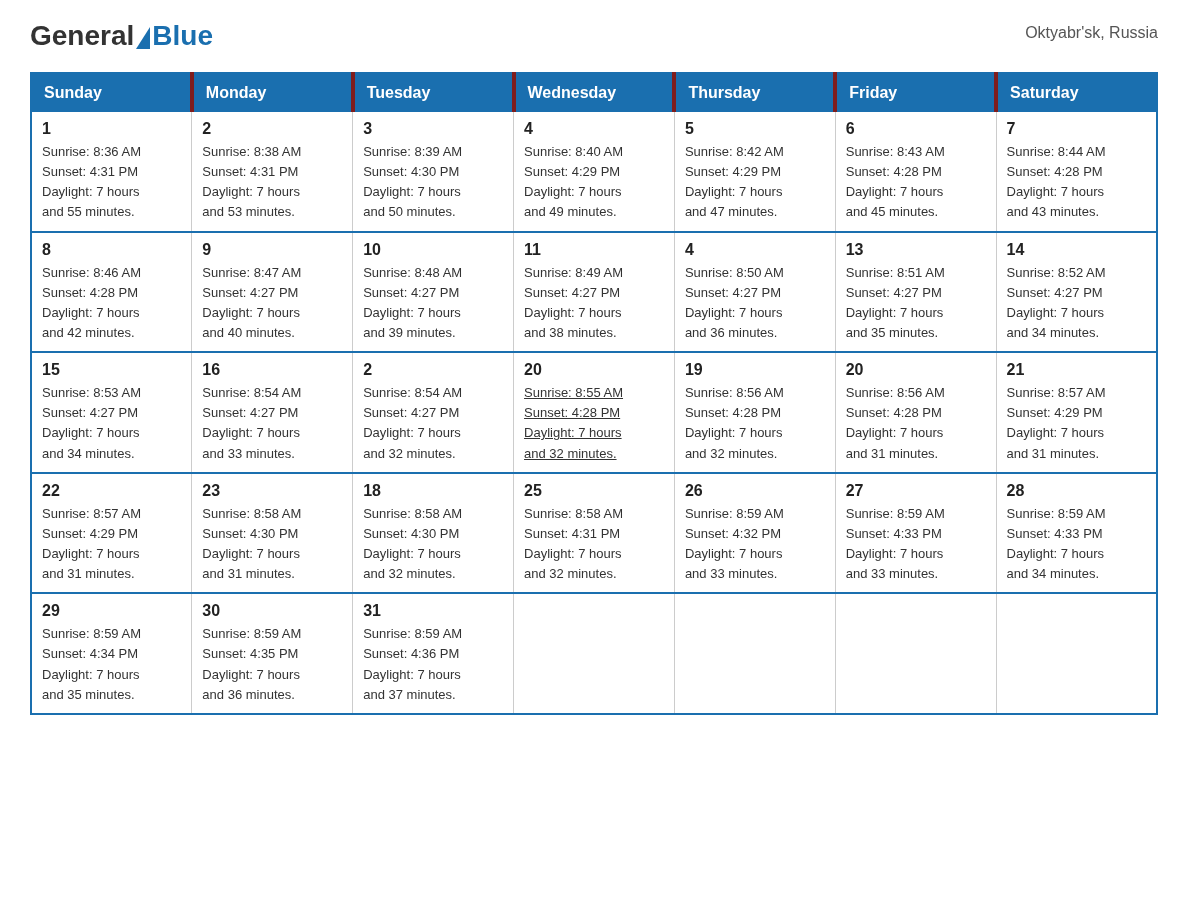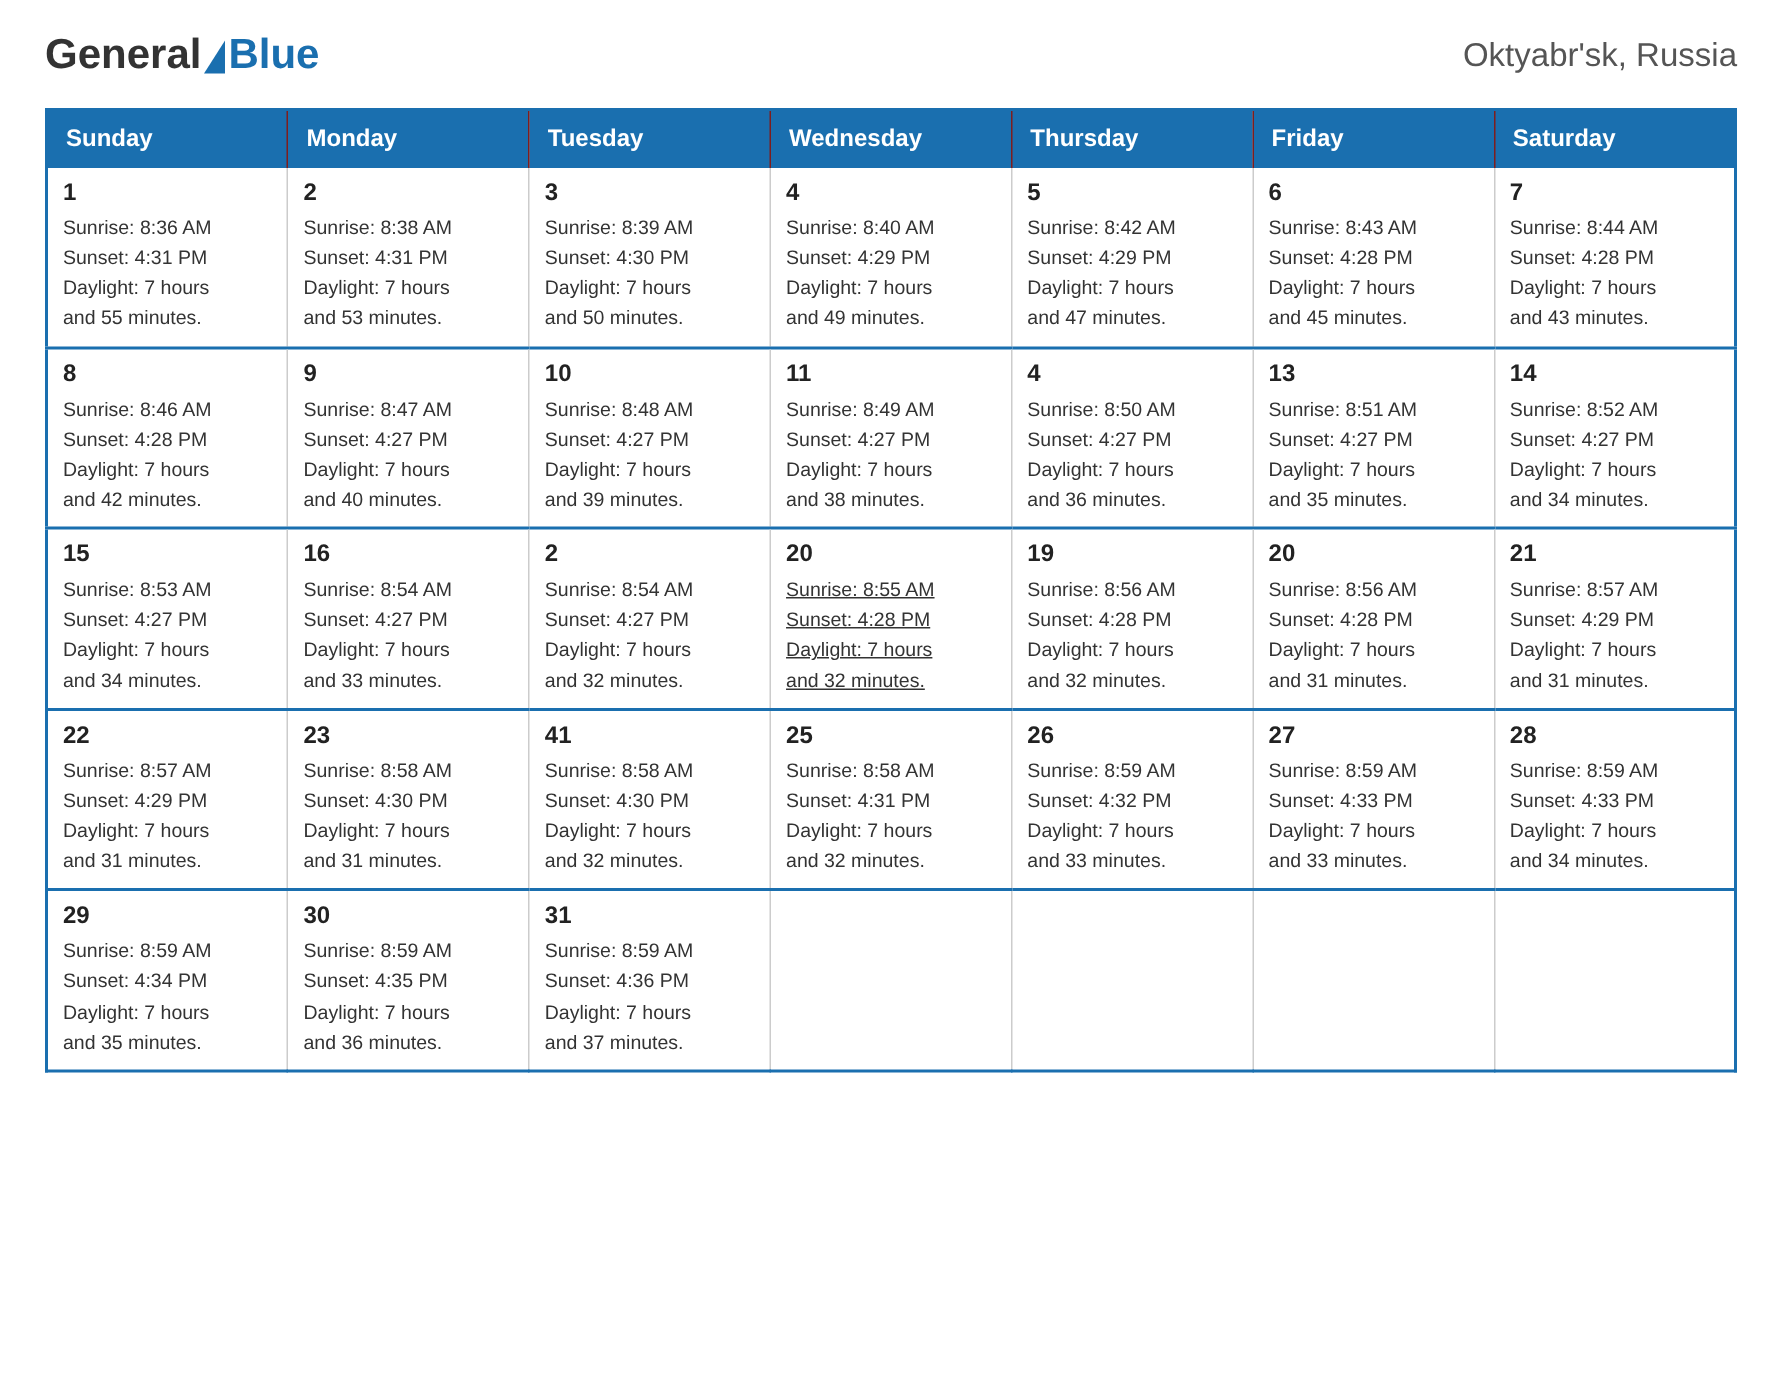--- a/index.html
+++ b/index.html
@@ -57,39 +57,39 @@
     }
 
     .month-title {
       font-size: 52px;
       font-weight: normal;
       color: #222;
       line-height: 1.1;
     }
 
     .location {
-      font-size: 22px;
+      font-size: 16px;
       color: #555;
       margin-top: 4px;
     }
 
     .calendar-table {
       width: 100%;
       border-collapse: collapse;
       border: 2px solid #1a6faf;
     }
 
     .calendar-table th {
       background-color: #1a6faf;
       color: #fff;
       font-size: 16px;
       font-weight: bold;
       padding: 10px 12px;
       text-align: left;
-      border-right: 1px solid #7f1d1d;
+      border-right: 4px solid #7f1d1d;
     }
 
     .calendar-table th:last-child {
       border-right: none;
     }
 
     .calendar-table td {
       vertical-align: top;
       padding: 8px 10px;
       border-right: 1px solid #ccc;
@@ -318,21 +318,21 @@
 and 31 minutes.</div>
         </td>
         <td>
           <span class="day-number">23</span>
           <div class="day-info" style="white-space: pre-line;">Sunrise: 8:58 AM
 Sunset: 4:30 PM
 Daylight: 7 hours
 and 31 minutes.</div>
         </td>
         <td>
-          <span class="day-number">41</span>
+          <span class="day-number">18</span>
           <div class="day-info" style="white-space: pre-line;">Sunrise: 8:58 AM
 Sunset: 4:30 PM
 Daylight: 7 hours
 and 32 minutes.</div>
         </td>
         <td>
           <span class="day-number">25</span>
           <div class="day-info" style="white-space: pre-line;">Sunrise: 8:58 AM
 Sunset: 4:31 PM
 Daylight: 7 hours

